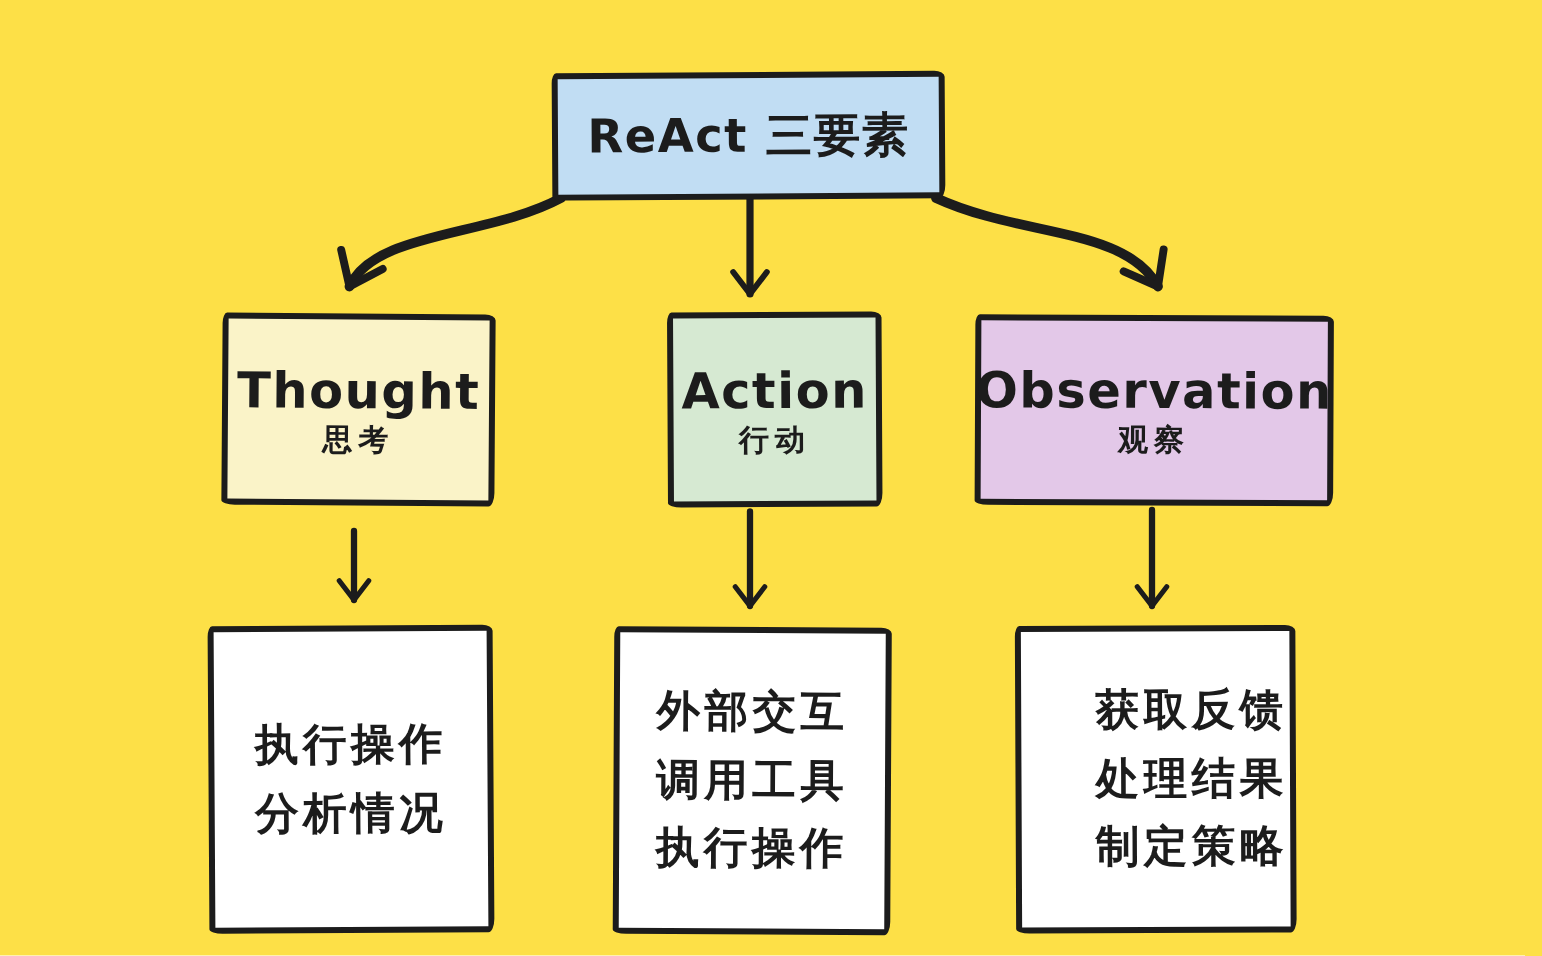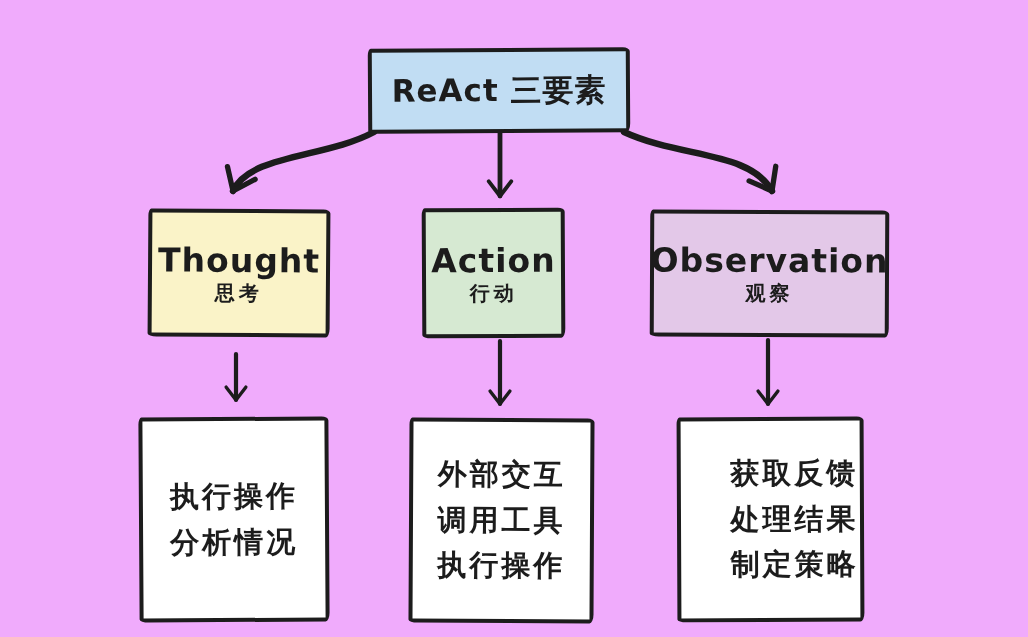--- a/index.html
+++ b/index.html
@@ -4,21 +4,21 @@
 <style>
   html, body {
     margin: 0;
     padding: 0;
     background: #ffffff;
   }
   .stage {
     position: relative;
     width: 1028px;
     height: 637px;
-    background: #f0abfc;
+    background: #fde047;
     overflow: hidden;
     font-family: "DejaVu Sans", sans-serif;
     color: #1c1c1c;
   }
   .arrows {
     position: absolute;
     left: 0;
     top: 0;
     width: 1028px;
     height: 637px;
@@ -61,21 +61,21 @@
   }
   .node-box .en { font-size: 33px; letter-spacing: 1px; }
   .node-box .zh { font-size: 20px; letter-spacing: 4px; }
 
   .node-thought {
     left: 148px; top: 209px;
     width: 182px; height: 128px;
     transform: rotate(0.4deg);
   }
   .node-action {
-    left: 422px; top: 208px;
+    left: 445px; top: 208px;
     width: 143px; height: 130px;
     transform: rotate(-0.3deg);
   }
   .node-observation {
     left: 650px; top: 210px;
     width: 239px; height: 127px;
     transform: rotate(0.25deg);
   }
 
   .detail-box {

